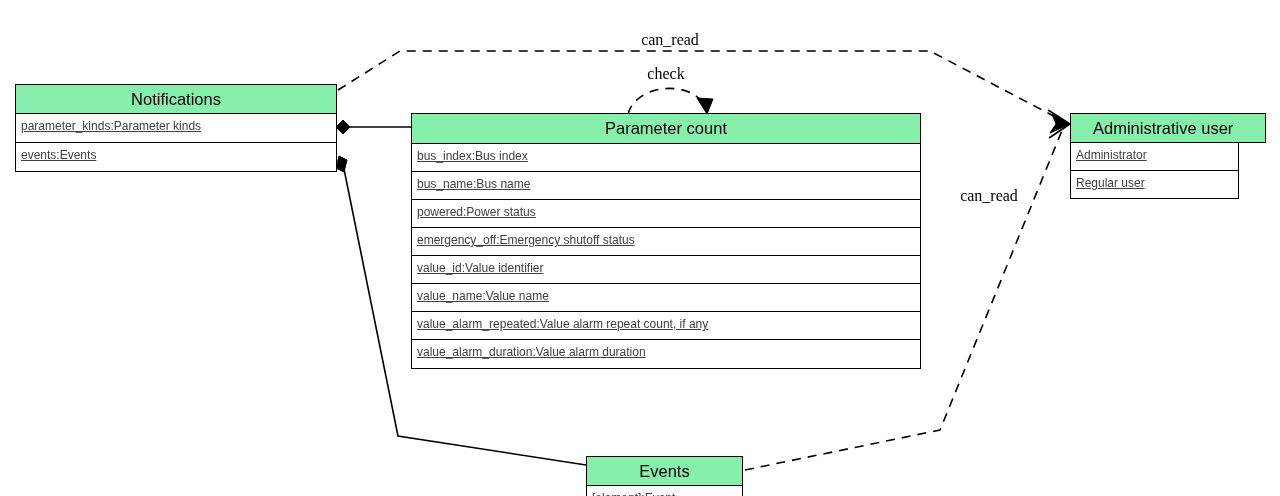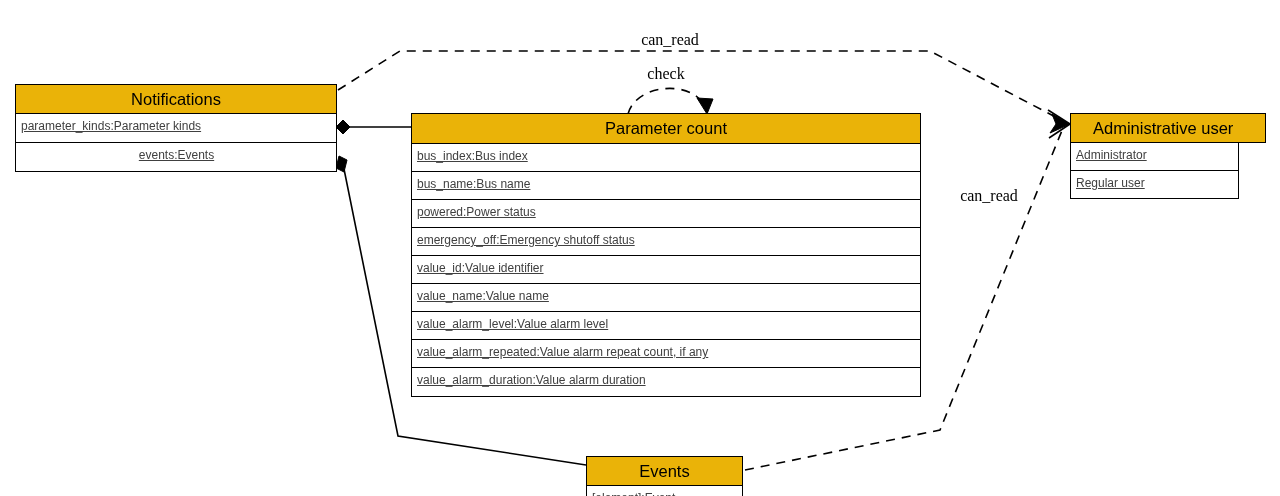--- a/index.html
+++ b/index.html
@@ -57,21 +57,21 @@
     z-index: 5;
   }
   .uml-title {
     box-sizing: border-box;
     text-align: center;
     font-size: 16.5px;
     color: #000000;
     line-height: 1;
     padding: 6px 8px 7px 8px;
     border-bottom: 1.6px solid #000000;
-    background: #eab308;
+    background: #86efac;
     white-space: nowrap;
   }
   .uml-row {
     box-sizing: border-box;
     text-align: left;
     font-size: 12px;
     color: #404040;
     line-height: 1;
     padding: 6px 4px 7px 5px;
     border-bottom: 1.6px solid #000000;
@@ -80,21 +80,21 @@
     text-decoration: underline;
   }
   .uml-row:last-child {
     border-bottom: none;
   }
 
   
   #box-notifications { left: 15px; top: 56px; width: 322px; }
   #box-notifications .uml-title { height: 29px; }
   #box-notifications .uml-row { height: 29px; }
-  #box-notifications .uml-row:last-child { height: 28px; text-align: center; }
+  #box-notifications .uml-row:last-child { height: 28px; }
 
   
   #box-parameter-kinds { left: 411px; top: 85px; width: 510px; }
   #box-parameter-kinds .uml-title { height: 30px; }
   #box-parameter-kinds .uml-row { height: 28px; }
 
   
   #box-admin-user {
     left: 1070px; top: 85px; width: 196px;
     border: none; background: transparent;
@@ -153,21 +153,20 @@
   </div>
 
   <div class="uml-class" id="box-parameter-kinds">
     <div class="uml-title">Parameter count</div>
     <div class="uml-row">bus_index:Bus index</div>
     <div class="uml-row">bus_name:Bus name</div>
     <div class="uml-row">powered:Power status</div>
     <div class="uml-row">emergency_off:Emergency shutoff status</div>
     <div class="uml-row">value_id:Value identifier</div>
     <div class="uml-row">value_name:Value name</div>
-    <div class="uml-row">value_alarm_level:Value alarm level</div>
     <div class="uml-row">value_alarm_repeated:Value alarm repeat count, if any</div>
     <div class="uml-row">value_alarm_duration:Value alarm duration</div>
   </div>
 
   <div class="uml-class" id="box-admin-user">
     <div class="uml-title">Administrative user</div>
     <div class="uml-row">Administrator</div>
     <div class="uml-row">Regular user</div>
   </div>
 

